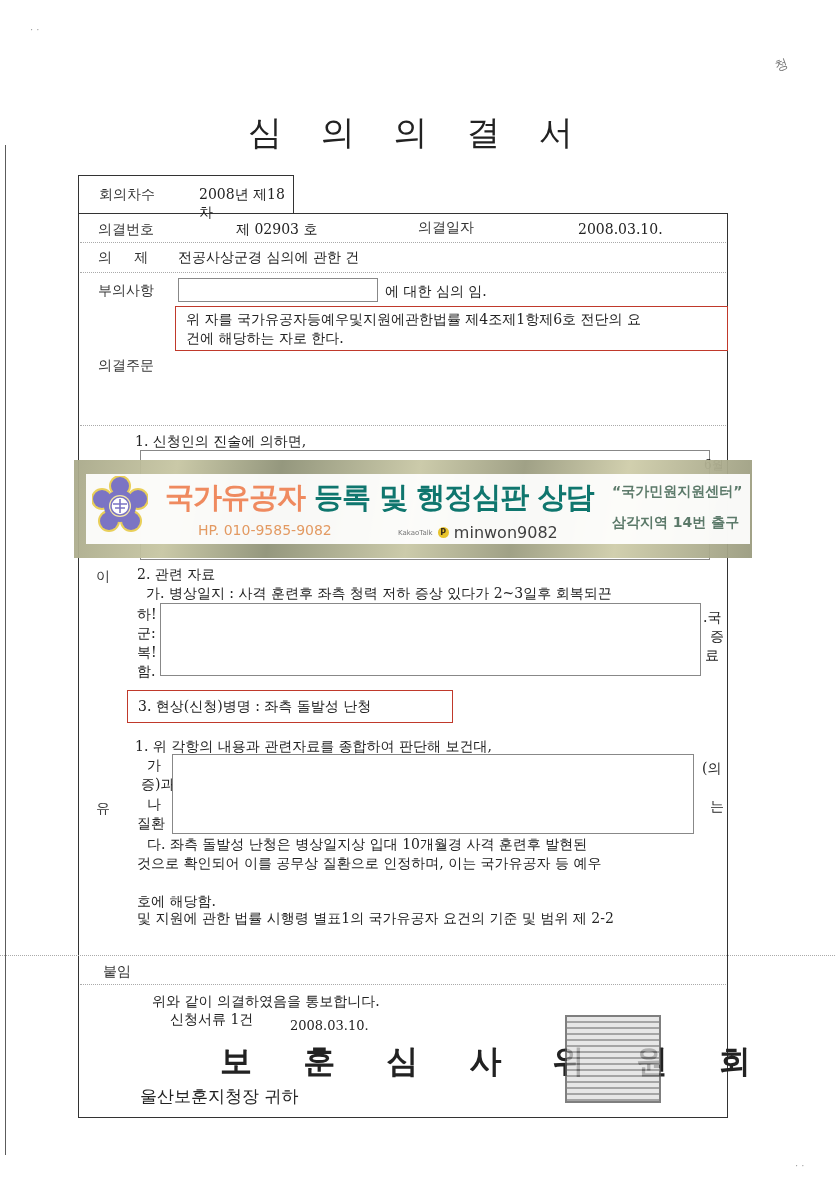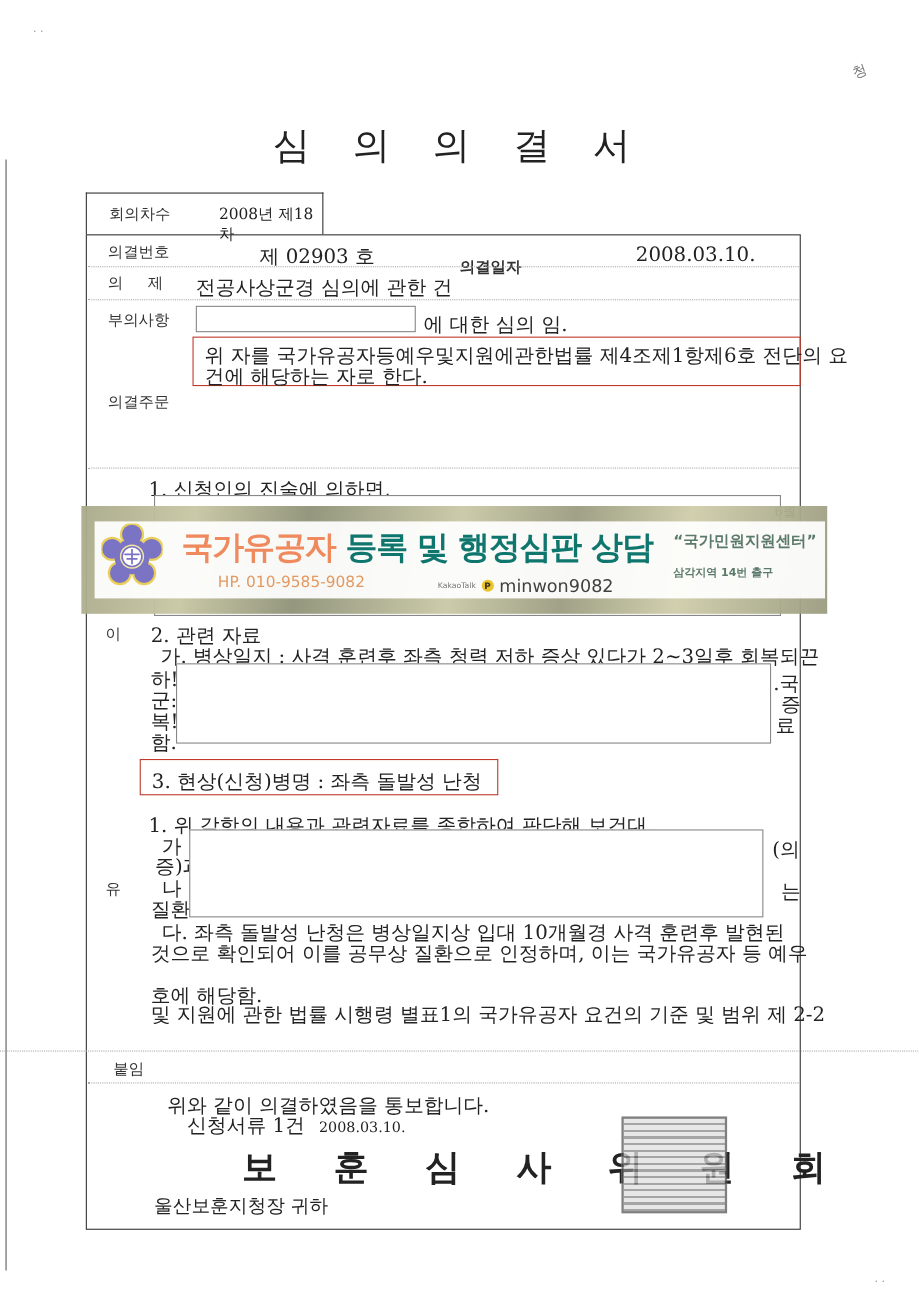--- a/index.html
+++ b/index.html
@@ -9,39 +9,39 @@
   .scan-edge { left:5px; top:145px; width:1px; height:1010px; background:#333; opacity:.8; }
   .corner-mark { font-size:10px; color:#999; }
   .title { left:0; width:835px; top:110px; text-align:center; font-size:34px; letter-spacing:14px; color:#222; }
 
   .session-box { left:78px; top:175px; width:216px; height:38px; border:1.5px solid #333; border-bottom:none; box-sizing:border-box; }
   .session-box span { position:absolute; top:10px; font-size:14px; }
   .main-box { left:78px; top:213px; width:650px; height:905px; border:1.5px solid #333; box-sizing:border-box; }
   .row-line { height:0; border-top:1px dotted #aaa; }
 
   .lbl { font-size:14px; color:#333; }
-  .txt { font-size:18px; color:#222; white-space:nowrap; }
+  .txt { font-size:14px; color:#222; white-space:nowrap; }
   .redbox { border:1.5px solid #c0392b; box-sizing:border-box; }
   .blank { background:#fff; border:1px solid #888; box-sizing:border-box; }
 
   
   .banner { left:74px; top:460px; width:678px; height:98px;
             background:linear-gradient(100deg,#a9a98a 0%,#c7c6a3 15%,#8f9277 30%,#c9c8a6 50%,#9b9c80 65%,#cfcdaa 80%,#9a9b7f 100%); opacity:.95; }
   .banner-inner { left:86px; top:474px; width:664px; height:70px; background:rgba(255,255,255,.93); }
   .emblem { left:92px; top:476px; width:56px; height:60px; }
   .banner-main { left:165px; top:478px; font-family:"DejaVu Sans","Liberation Sans",sans-serif; font-weight:bold; font-size:29px; white-space:nowrap; letter-spacing:-1px; }
   .banner-main .orange { color:#ef8a5f; }
   .banner-main .blue { color:#0f766e; }
   .banner-phone { left:198px; top:522px; font-family:"DejaVu Sans","Liberation Sans",sans-serif; font-size:14px; color:#e39a62; }
   .banner-kakao { left:398px; top:522px; font-family:"DejaVu Sans","Liberation Sans",sans-serif; white-space:nowrap; }
   .banner-kakao .k-label { font-size:7px; color:#777; vertical-align:middle; }
   .banner-kakao .k-icon { display:inline-block; width:11px; height:11px; border-radius:50%; background:#e8c32b; color:#3c2f1a; font-size:8px; text-align:center; line-height:11px; vertical-align:middle; font-weight:bold; }
   .banner-kakao .k-id { font-size:16px; color:#404040; vertical-align:middle; }
   .banner-right1 { left:612px; top:483px; font-family:"DejaVu Sans","Liberation Sans",sans-serif; font-size:14px; color:#5c7a6a; font-weight:bold; white-space:nowrap; }
-  .banner-right2 { left:612px; top:514px; font-family:"DejaVu Sans","Liberation Sans",sans-serif; font-size:10px; color:#5c7a6a; font-weight:bold; white-space:nowrap; }
+  .banner-right2 { left:612px; top:514px; font-family:"DejaVu Sans","Liberation Sans",sans-serif; font-size:14px; color:#5c7a6a; font-weight:bold; white-space:nowrap; }
 
   .council { left:220px; top:1040px; font-size:32px; letter-spacing:20px; font-weight:bold; color:#222; white-space:nowrap; }
   .seal { left:565px; top:1015px; width:96px; height:88px; background:#ddd; border:2px solid #555; box-sizing:border-box;
           background-image:repeating-linear-gradient(0deg,#888 0 2px,#e0e0e0 2px 6px),repeating-linear-gradient(90deg,#777 0 2px,transparent 2px 9px); opacity:.75; }
 </style>
 </head>
 <body>
 
 <div class="abs corner-mark" style="left:30px;top:24px;">·        ·</div>
 <div class="abs corner-mark" style="left:775px;top:56px;font-size:13px;color:#777;transform:rotate(-20deg);">청</div>
@@ -51,21 +51,21 @@
 
 <div class="abs session-box">
   <span style="left:20px;" class="lbl">회의차수</span>
   <span style="left:120px;">2008년 제18차</span>
 </div>
 
 <div class="abs main-box"></div>
 
 <div class="abs lbl" style="left:98px;top:221px;">의결번호</div>
 <div class="abs txt" style="left:236px;top:221px;">제 02903 호</div>
-<div class="abs lbl" style="left:418px;top:234px;font-weight:bold;">의결일자</div>
+<div class="abs lbl" style="left:418px;top:219px;">의결일자</div>
 <div class="abs txt" style="left:578px;top:221px;">2008.03.10.</div>
 <div class="abs row-line" style="left:80px;top:242px;width:646px;"></div>
 
 <div class="abs lbl" style="left:98px;top:249px;white-space:pre;">의     제</div>
 <div class="abs txt" style="left:178px;top:249px;">전공사상군경 심의에 관한 건</div>
 <div class="abs row-line" style="left:80px;top:272px;width:646px;"></div>
 
 <div class="abs lbl" style="left:98px;top:282px;">부의사항</div>
 <div class="abs blank" style="left:178px;top:278px;width:200px;height:24px;"></div>
 <div class="abs txt" style="left:385px;top:283px;">에 대한 심의 임.</div>

